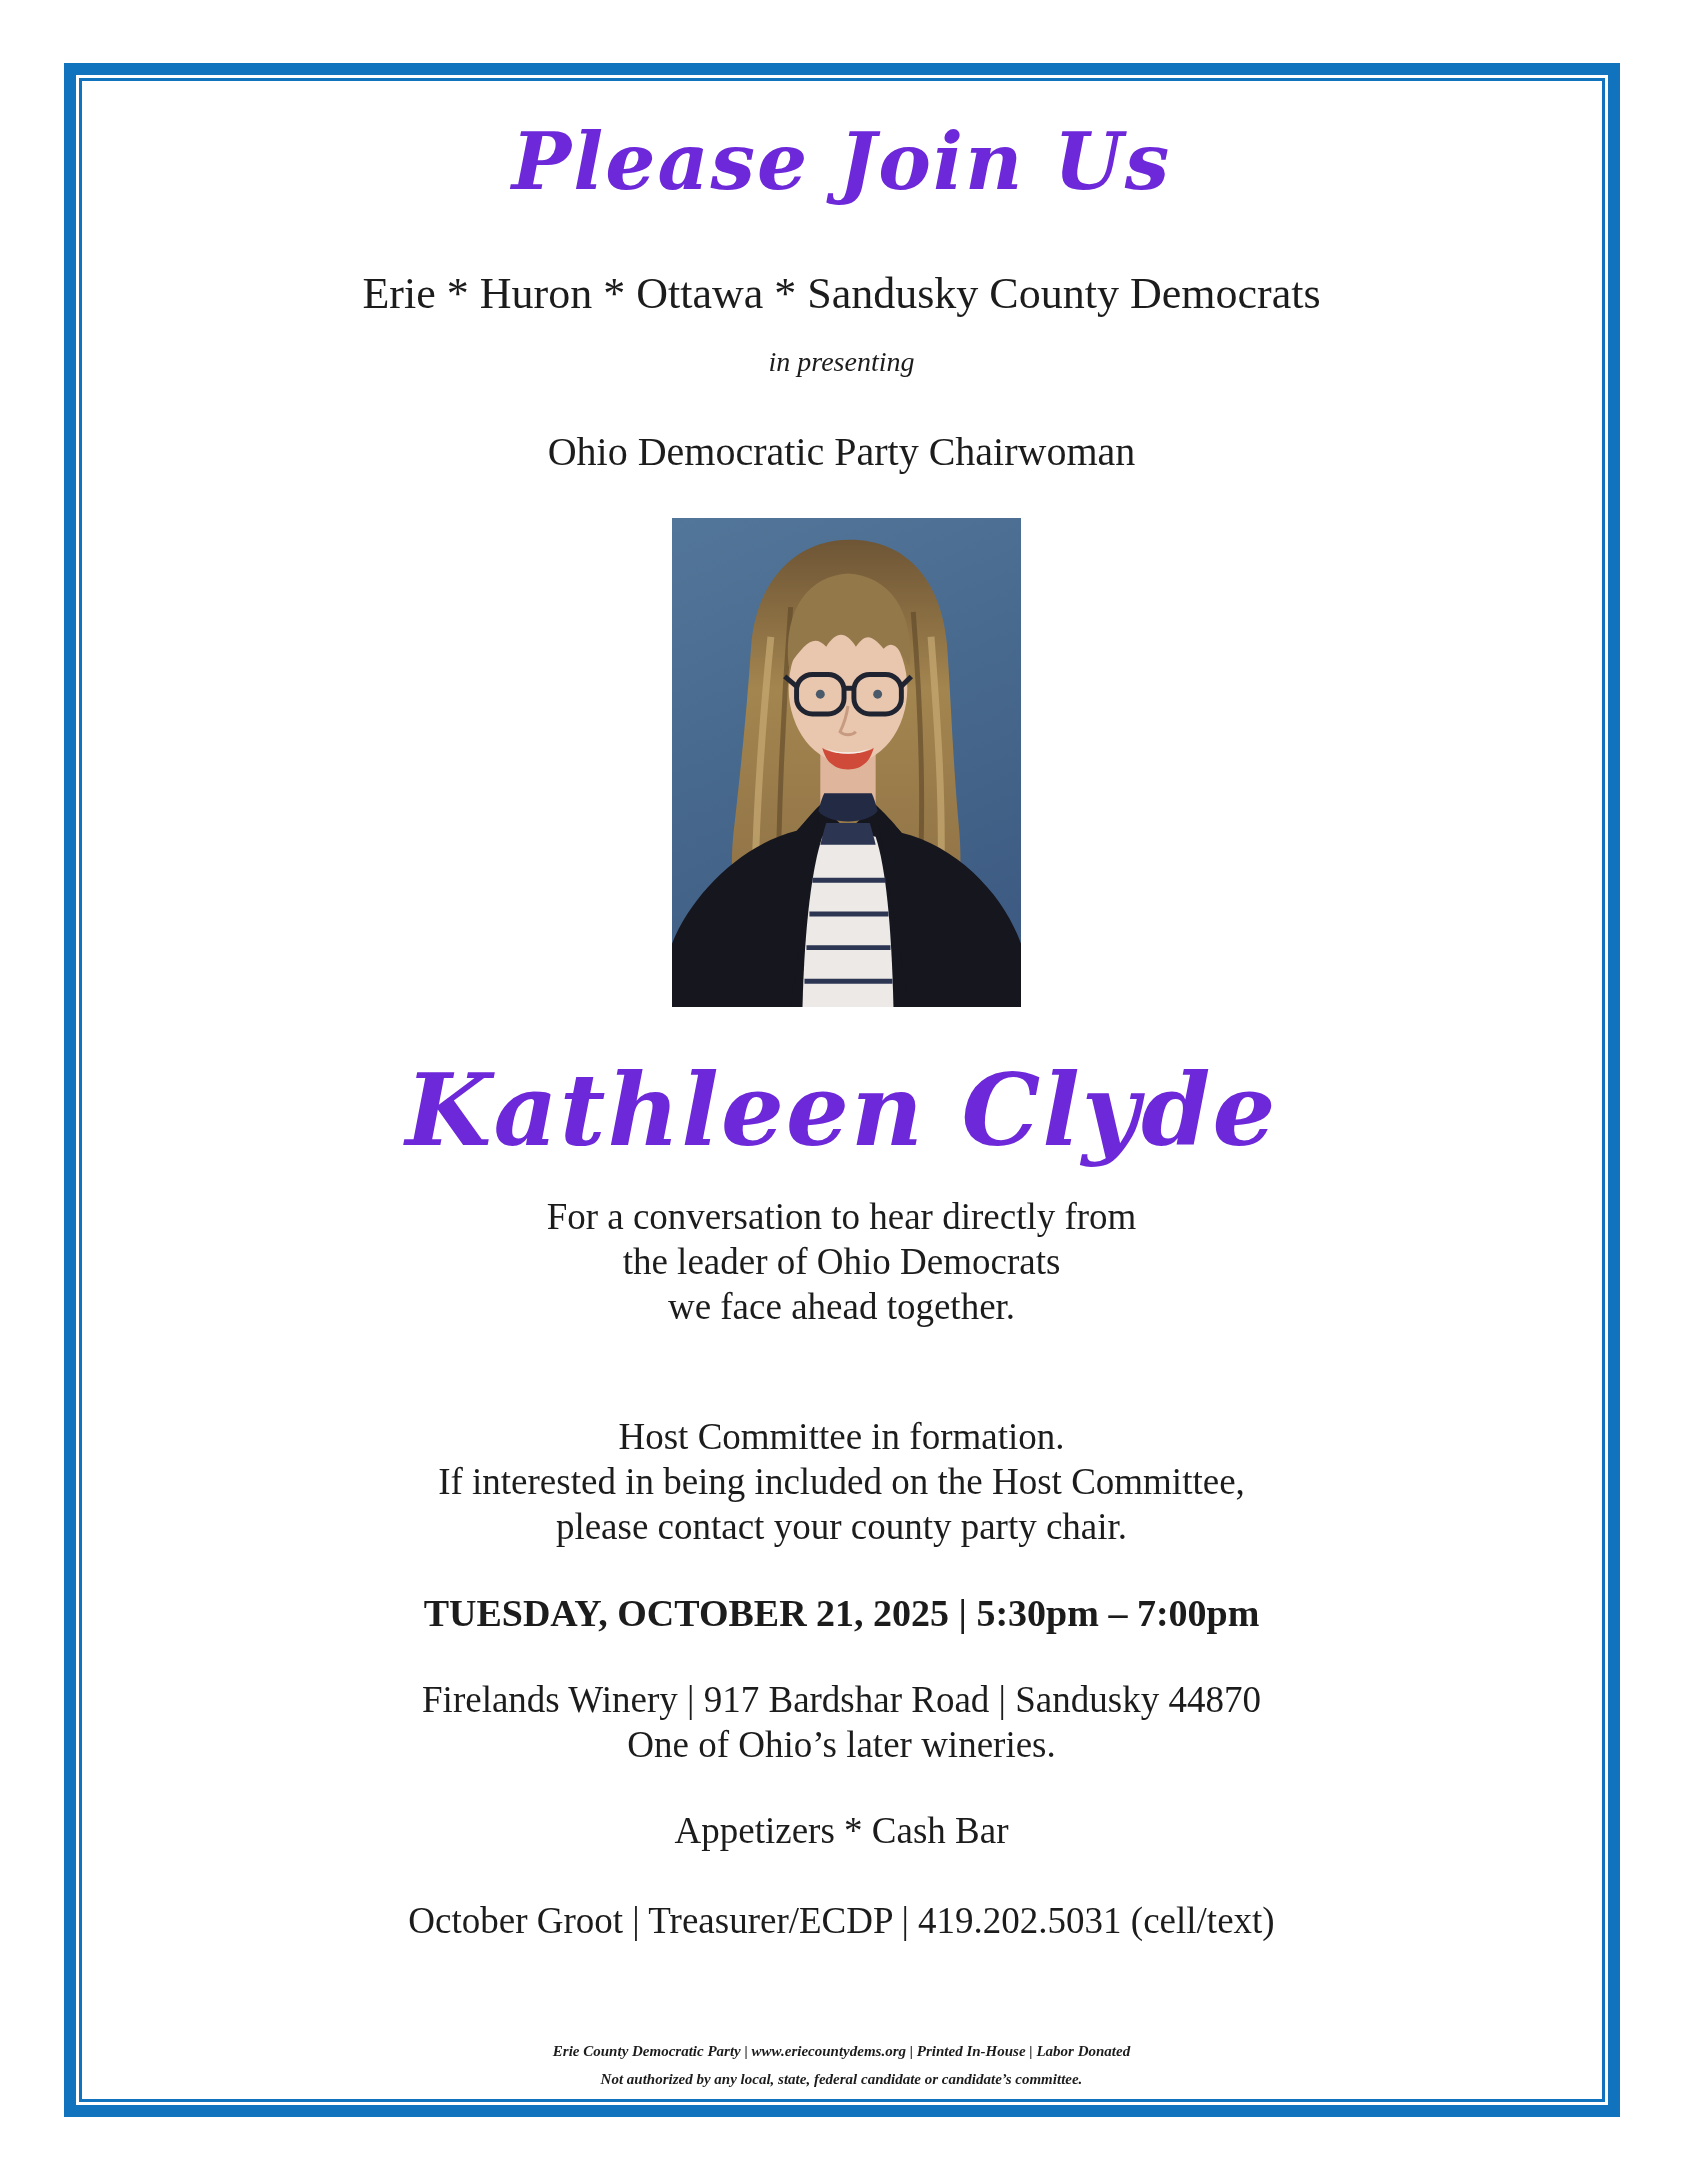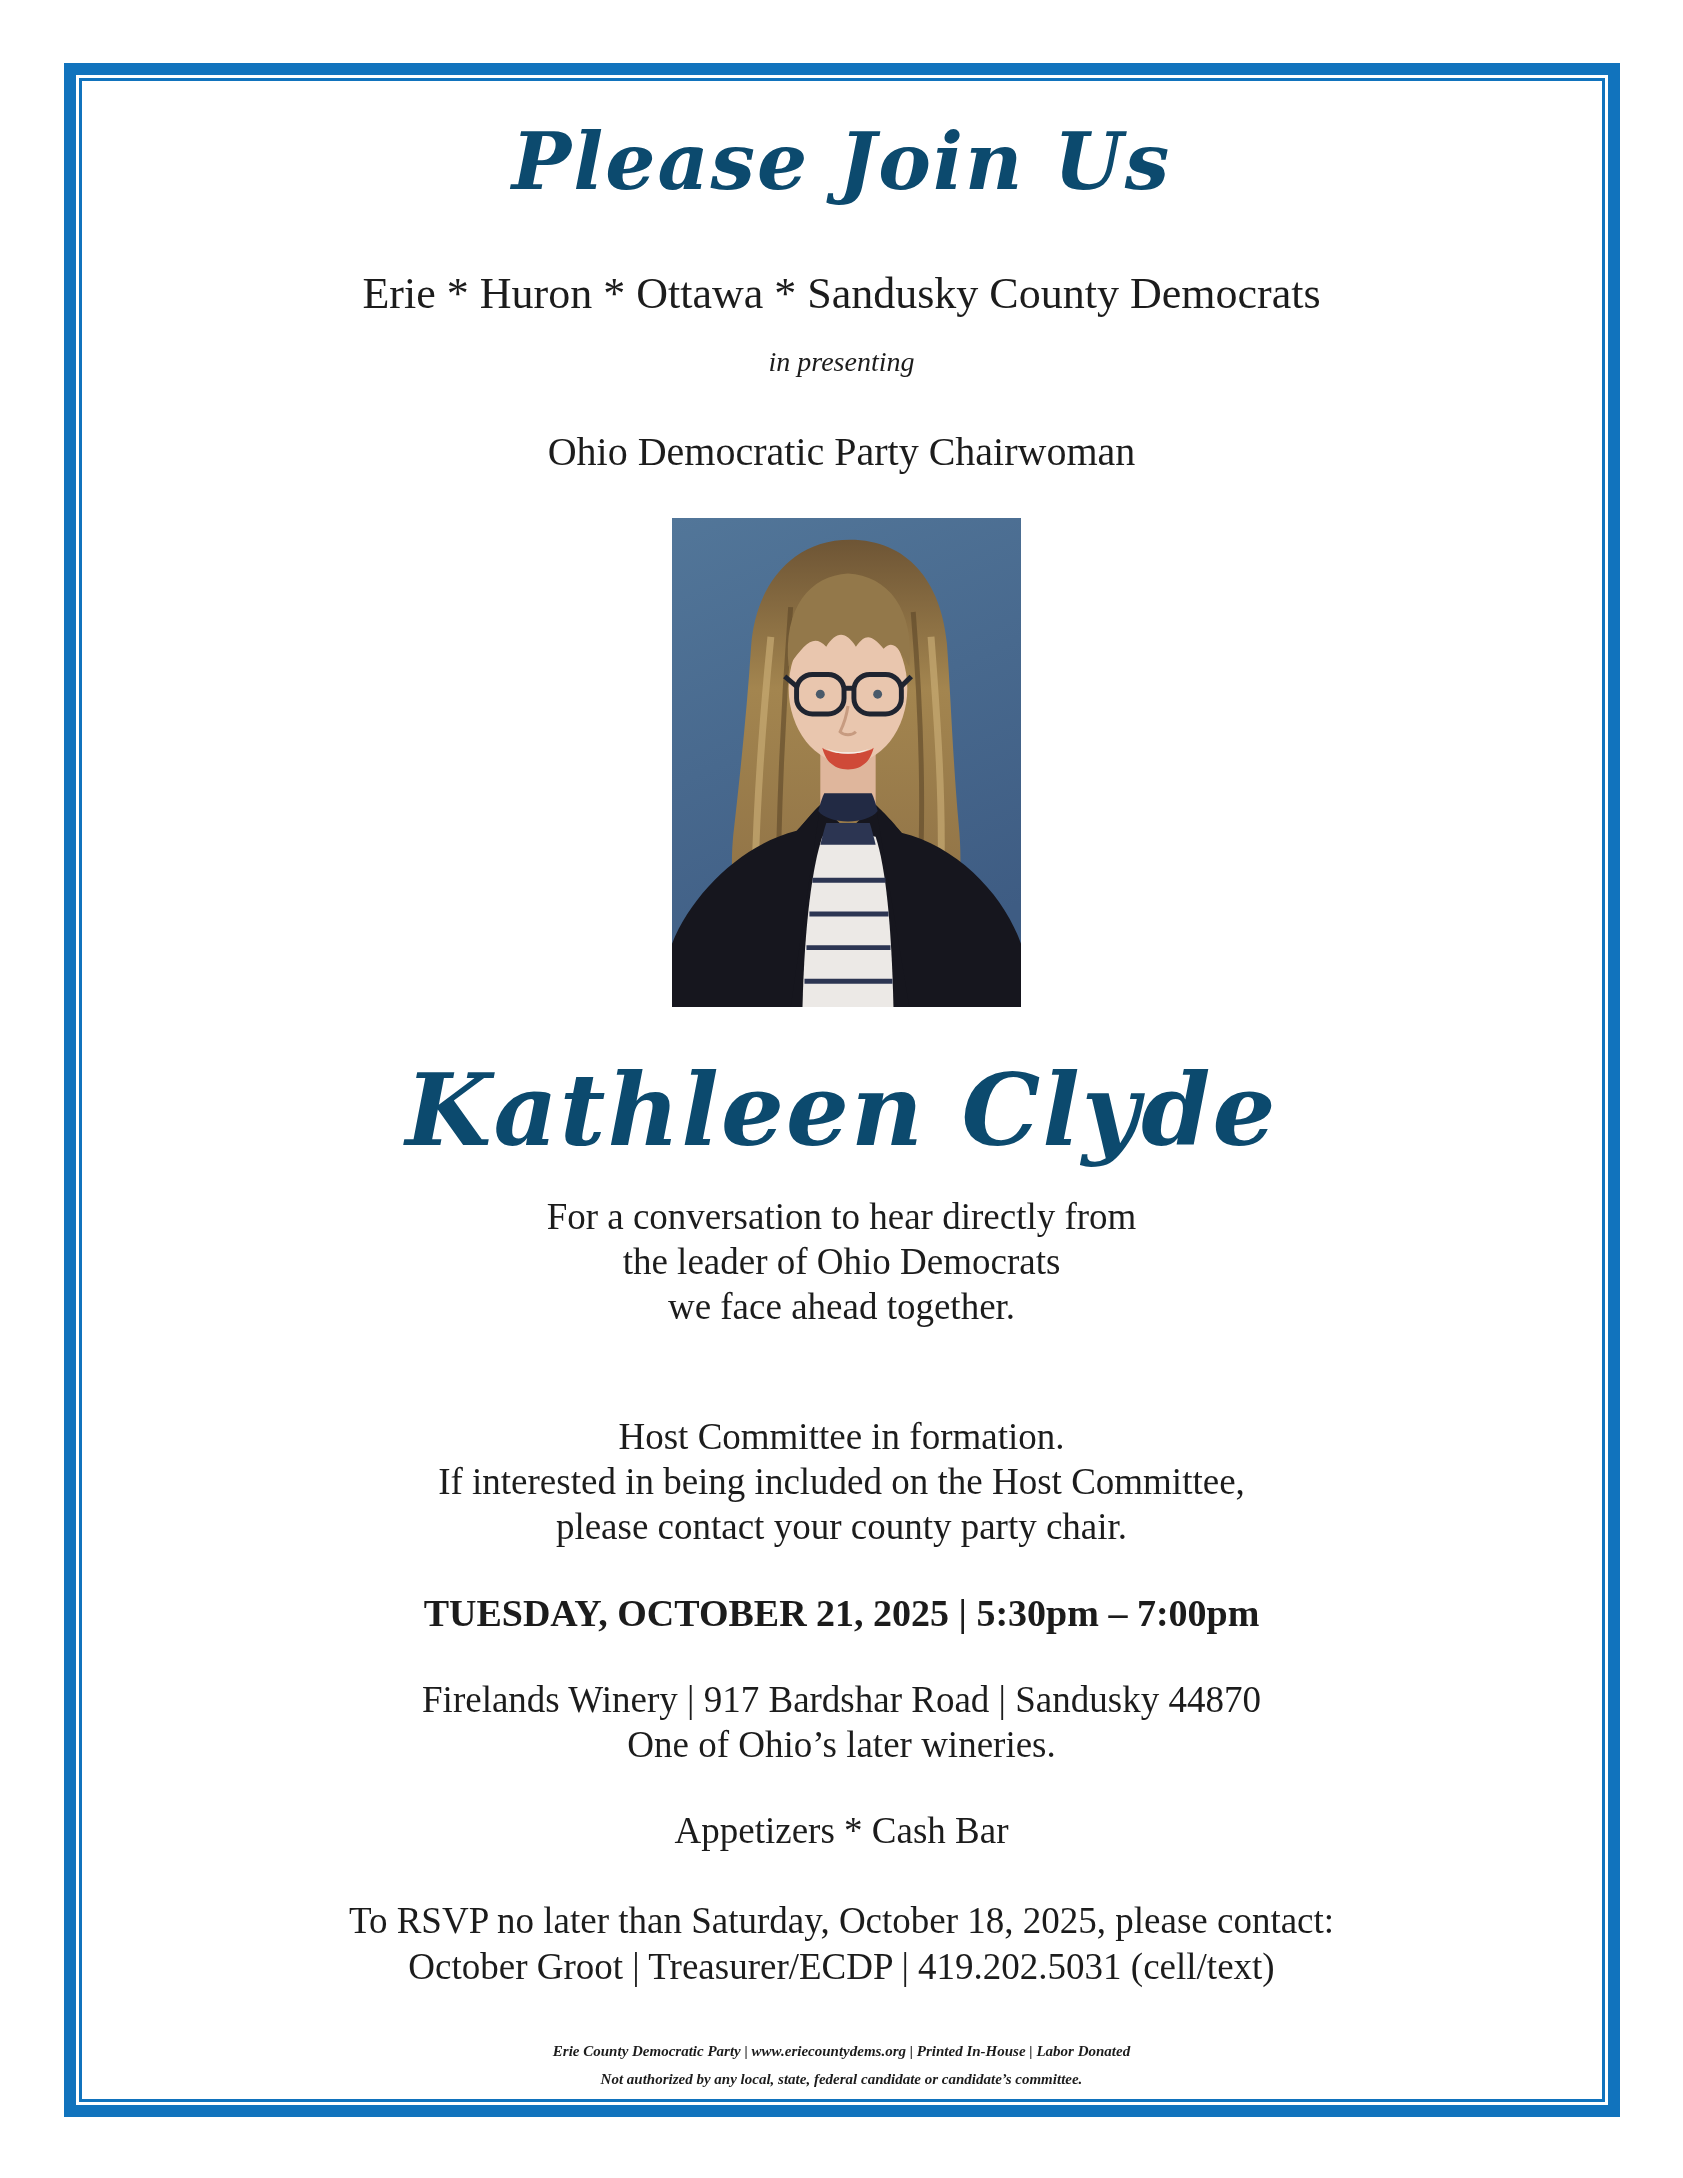--- a/index.html
+++ b/index.html
@@ -24,21 +24,21 @@
   }
   .tline{
     position:absolute;left:0;right:0;
     text-align:center;
     white-space:nowrap;
   }
   .script{
     font-family:"DejaVu Serif", serif;
     font-style:italic;
     font-weight:bold;
-    color:#0c4a6e;
+    color:#6d28d9;
     letter-spacing:2px;
   }
   .script-top{top:119px;font-size:79px;line-height:1.1;}
   .script-name{top:1051px;font-size:99px;line-height:1.2;}
   .counties{top:269px;font-size:44px;line-height:1.15;}
   .presenting{top:345px;font-size:28px;font-style:italic;line-height:1.2;}
   .chairwoman{top:428px;font-size:40px;line-height:1.2;}
   .body-block{font-size:37px;line-height:45px;}
   .intro{top:1194px;}
   .host{top:1414px;}
@@ -155,21 +155,20 @@
   <div class="tline dateline">TUESDAY, OCTOBER 21, 2025 | 5:30pm – 7:00pm</div>
 
   <div class="tline body-block venue">
     <div>Firelands Winery | 917 Bardshar Road | Sandusky 44870</div>
     <div>One of Ohio’s later wineries.</div>
   </div>
 
   <div class="tline body-block appetizers">Appetizers * Cash Bar</div>
 
   <div class="tline body-block rsvp">
-    <div>To RSVP no later than Saturday, October 18, 2025, please contact:</div>
     <div>October Groot | Treasurer/ECDP | 419.202.5031 (cell/text)</div>
   </div>
 
   <div class="tline footer">
     <div>Erie County Democratic Party | www.eriecountydems.org | Printed In-House | Labor Donated</div>
     <div>Not authorized by any local, state, federal candidate or candidate’s committee.</div>
   </div>
 
 </div>
 

